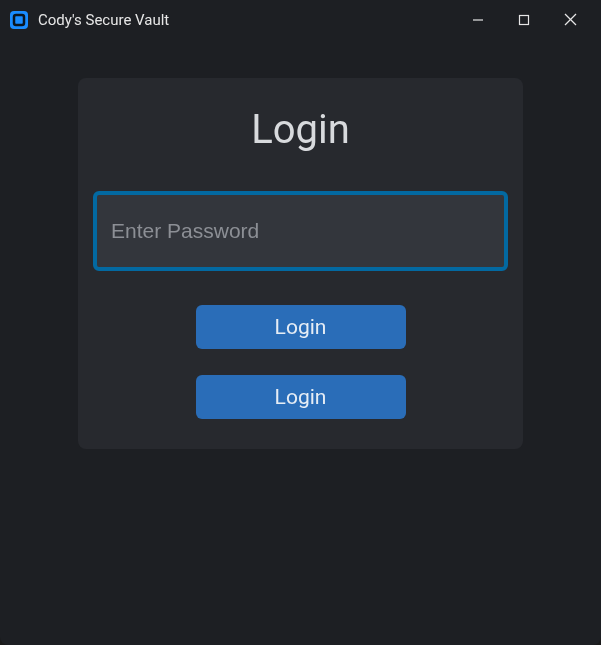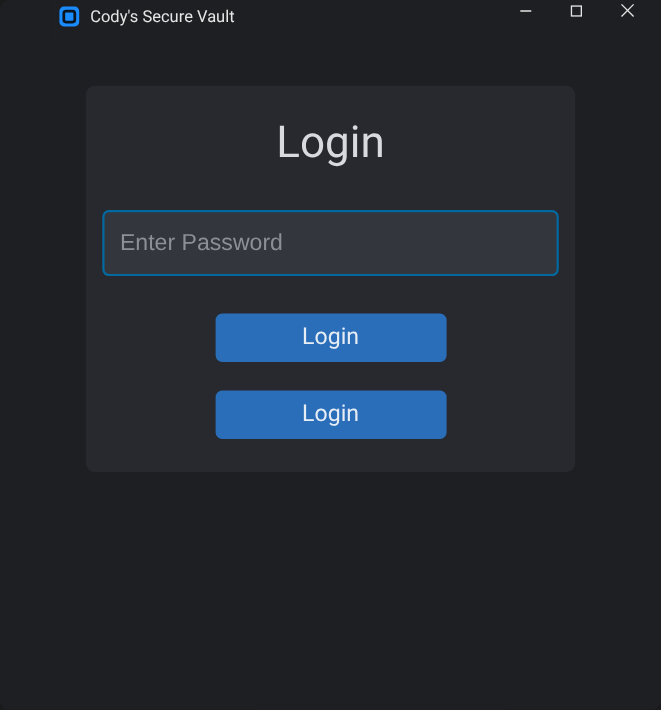--- a/index.html
+++ b/index.html
@@ -18,24 +18,23 @@
       background: #1d1f23;
       width: 100%;
       height: 100%;
       border-radius: 8px;
       display: flex;
       flex-direction: column;
     }
     .titlebar {
       height: 40px;
       display: flex;
-      align-items: flex-end;
-      padding: 14px 8px;
+      align-items: center;
+      padding: 0 8px;
       background: #1d1f23;
-      margin-left: 44px;
     }
     .titlebar-left {
       display: flex;
       align-items: center;
       gap: 8px;
       flex: 1;
     }
     .app-icon {
       width: 22px;
       height: 22px;
@@ -79,23 +78,23 @@
       align-items: center;
     }
     .login-heading {
       color: #d8dadd;
       font-size: 40px;
       font-weight: 400;
       margin-bottom: 38px;
     }
     .password-input {
       width: 415px;
-      height: 60px;
+      height: 80px;
       background: #33363c;
-      border: 2px solid #0369a1;
+      border: 4px solid #0369a1;
       border-radius: 6px;
       padding: 0 14px;
       font-size: 21px;
       color: #d8dadd;
       outline: none;
       margin-bottom: 34px;
     }
     .password-input::placeholder {
       color: #8c8f95;
     }

